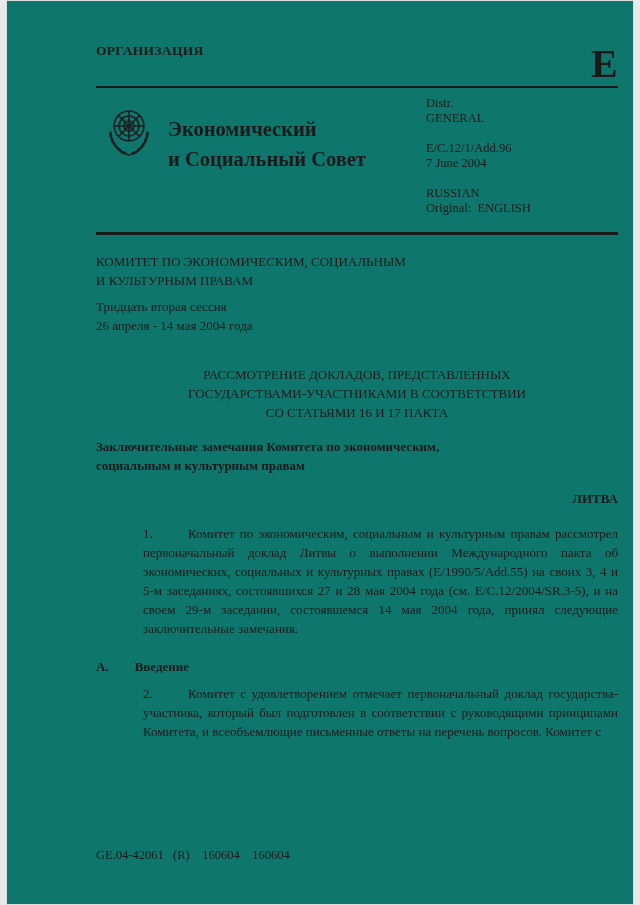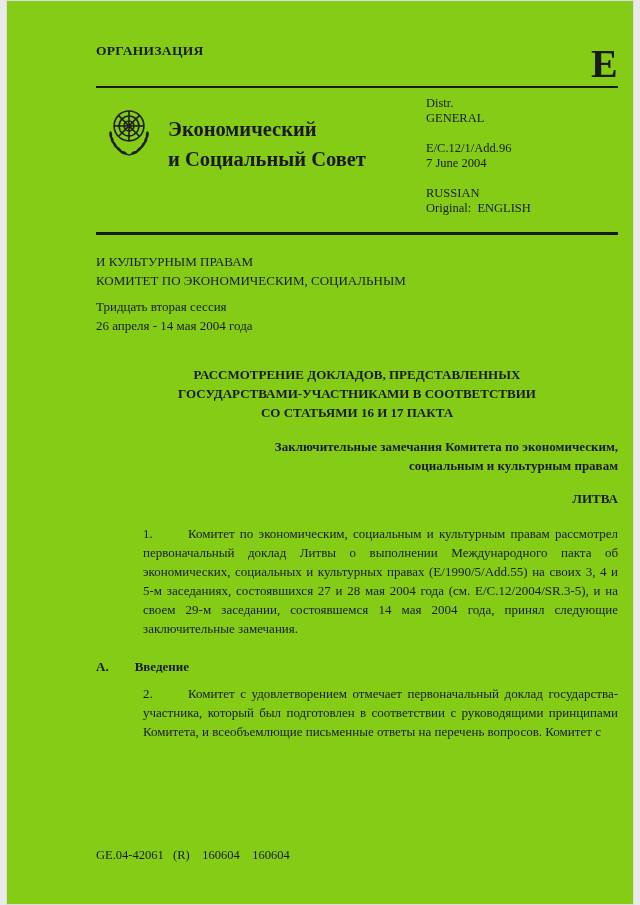--- a/index.html
+++ b/index.html
@@ -2,21 +2,21 @@
 <html><head>
 <meta charset="utf-8">
 <style>
   * { box-sizing: border-box; margin: 0; padding: 0; }
   html, body { background: #e9e9e9; }
   .page {
     position: relative;
     width: 628px;
     height: 905px;
     margin: 0 auto;
-    background: #84cc16;
+    background: #0f766e;
     font-family: "Liberation Serif", "DejaVu Serif", serif;
     color: #1a1a1a;
     overflow: hidden;
     box-shadow: inset 0 0 0 1px #dcdcdc;
   }
 
   
   .org-name {
     position: absolute; left: 90px; top: 42px;
     font-size: 13.5px; font-weight: bold; line-height: 17px;
@@ -50,22 +50,22 @@
   }
 
   
   .doc-body {
     position: absolute; left: 90px; top: 252px;
     width: 522px;
     font-size: 13px; line-height: 19px;
   }
   .committee-name div { line-height: 19px; }
   .session-line { margin-top: 7px; }
-  .title-block { margin-top: 30px; text-align: center; font-weight: bold; }
-  .subtitle-block { margin-top: 15px; text-align: right; font-weight: bold; }
+  .title-block { margin-top: 30px; text-align: center; font-weight: normal; }
+  .subtitle-block { margin-top: 15px; text-align: left; font-weight: bold; }
   .country-heading { margin-top: 14px; text-align: right; font-weight: bold; }
   .para { margin-top: 16px; text-align: justify; margin-left: 47px; }
   .para .pnum { display: inline-block; width: 45px; }
   .section-heading { margin-top: 19px; text-align: left; font-weight: bold; }
   .section-heading .slabel { margin-right: 26px; }
   .para2 { margin-top: 8px; }
 
   .footer-line {
     position: absolute; left: 90px; top: 848px;
     font-size: 12.5px;
@@ -129,22 +129,22 @@
       <div>RUSSIAN</div>
       <div class="pre">Original:  ENGLISH</div>
     </div>
   </div>
 
   <div class="rule-thick"></div>
 
   <div class="doc-body">
 
     <div class="committee-name">
+      <div>КОМИТЕТ ПО ЭКОНОМИЧЕСКИМ, СОЦИАЛЬНЫМ</div>
       <div>И КУЛЬТУРНЫМ ПРАВАМ</div>
-      <div>КОМИТЕТ ПО ЭКОНОМИЧЕСКИМ, СОЦИАЛЬНЫМ</div>
     </div>
     <div class="session-line">Тридцать вторая сессия</div>
     <div>26 апреля - 14 мая 2004 года</div>
 
     <div class="title-block">
       <div>РАССМОТРЕНИЕ ДОКЛАДОВ, ПРЕДСТАВЛЕННЫХ</div>
       <div>ГОСУДАРСТВАМИ-УЧАСТНИКАМИ В СООТВЕТСТВИИ</div>
       <div>СО СТАТЬЯМИ 16 И 17 ПАКТА</div>
     </div>
 

